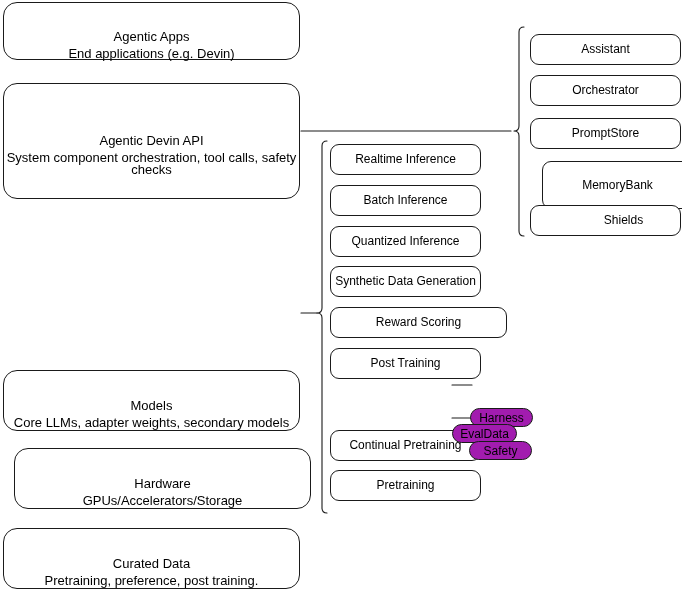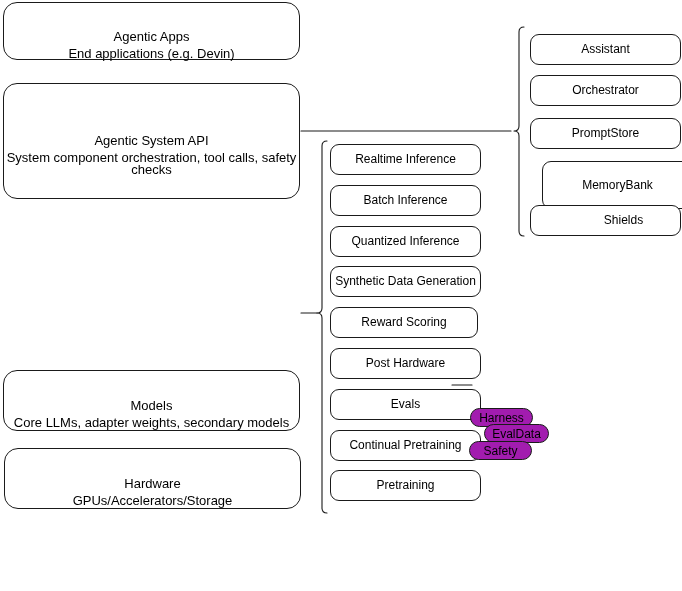--- a/index.html
+++ b/index.html
@@ -50,68 +50,69 @@
       <path d="M452,418 L472,418"></path>
     </g>
   </svg>
 
   <div class="node layer" style="left:3px;top:2px;width:297px;height:58px;">
     <div class="title">Agentic Apps</div>
     <div class="sub">End applications (e.g. Devin)</div>
   </div>
 
   <div class="node layer" style="left:3px;top:83px;width:297px;height:116px;">
-    <div class="title">Agentic System API</div>
+    <div class="title">Agentic Devin API</div>
     <div class="sub">System component orchestration, tool calls, safety checks</div>
   </div>
 
 
   <div class="node layer" style="left:3px;top:370px;width:297px;height:61px;">
     <div class="title">Models</div>
     <div class="sub">Core LLMs, adapter weights, secondary models</div>
   </div>
 
-  <div class="node layer" style="left:4px;top:448px;width:297px;height:61px;">
+  <div class="node layer" style="left:14px;top:448px;width:297px;height:61px;">
     <div class="title">Hardware</div>
     <div class="sub">GPUs/Accelerators/Storage</div>
   </div>
 
+  <div class="node layer" style="left:3px;top:528px;width:297px;height:61px;">
+    <div class="title">Curated Data</div>
+    <div class="sub">Pretraining, preference, post training.</div>
+  </div>
 
   <div class="node cap" style="left:330px;top:144px;width:151px;height:31px;">
     <span>Realtime Inference</span>
   </div>
   <div class="node cap" style="left:330px;top:185px;width:151px;height:31px;">
     <span>Batch Inference</span>
   </div>
   <div class="node cap" style="left:330px;top:226px;width:151px;height:31px;">
     <span>Quantized Inference</span>
   </div>
   <div class="node cap" style="left:330px;top:266px;width:151px;height:31px;">
     <span>Synthetic Data Generation</span>
   </div>
-  <div class="node cap" style="left:330px;top:307px;width:148px;height:31px;">
+  <div class="node cap" style="left:330px;top:307px;width:177px;height:31px;">
     <span>Reward Scoring</span>
   </div>
   <div class="node cap" style="left:330px;top:348px;width:151px;height:31px;">
-    <span>Post Hardware</span>
-  </div>
-  <div class="node cap" style="left:330px;top:389px;width:151px;height:31px;">
-    <span>Evals</span>
+    <span>Post Training</span>
   </div>
   <div class="node cap" style="left:330px;top:430px;width:151px;height:31px;">
     <span>Continual Pretraining</span>
   </div>
   <div class="node cap" style="left:330px;top:470px;width:151px;height:31px;text-align:center;">
     <span>Pretraining</span>
   </div>
 
   <div class="node pill" style="left:470px;top:376px;width:63px;height:19px;">
     <span>Harness</span>
   </div>
-  <div class="node pill" style="left:484px;top:392px;width:65px;height:19px;">
+  <div class="node pill" style="left:452px;top:392px;width:65px;height:19px;">
     <span>EvalData</span>
   </div>
   <div class="node pill" style="left:469px;top:409px;width:63px;height:19px;">
     <span>Safety</span>
   </div>
 
   <div class="node cap" style="left:530px;top:34px;width:151px;height:31px;">
     <span>Assistant</span>
   </div>
   <div class="node cap" style="left:530px;top:75px;width:151px;height:31px;">

